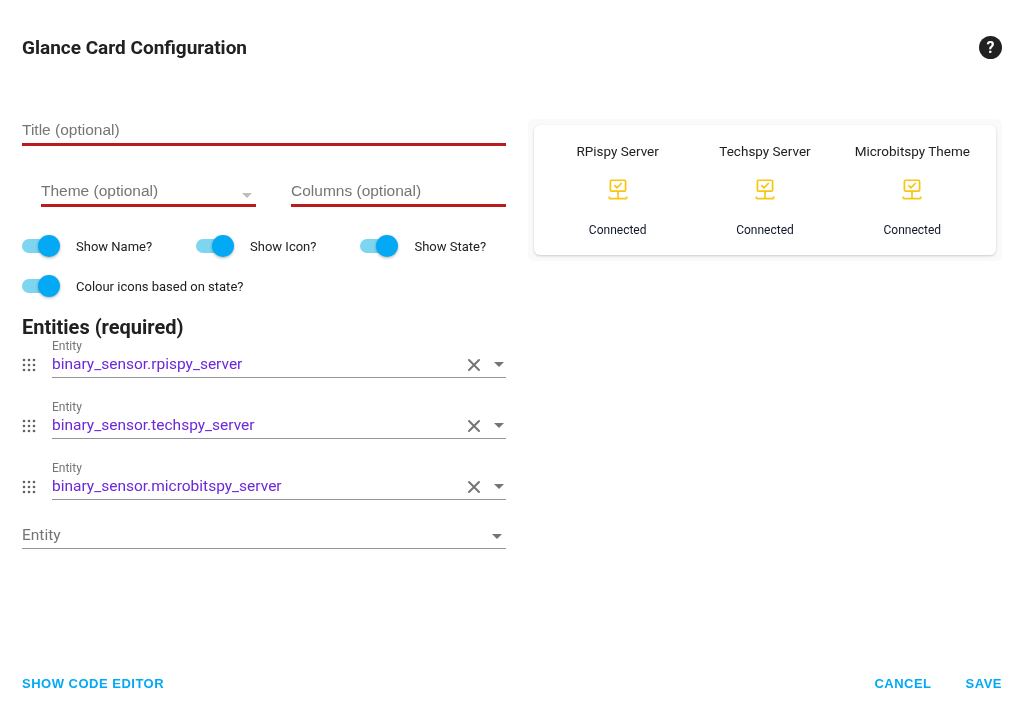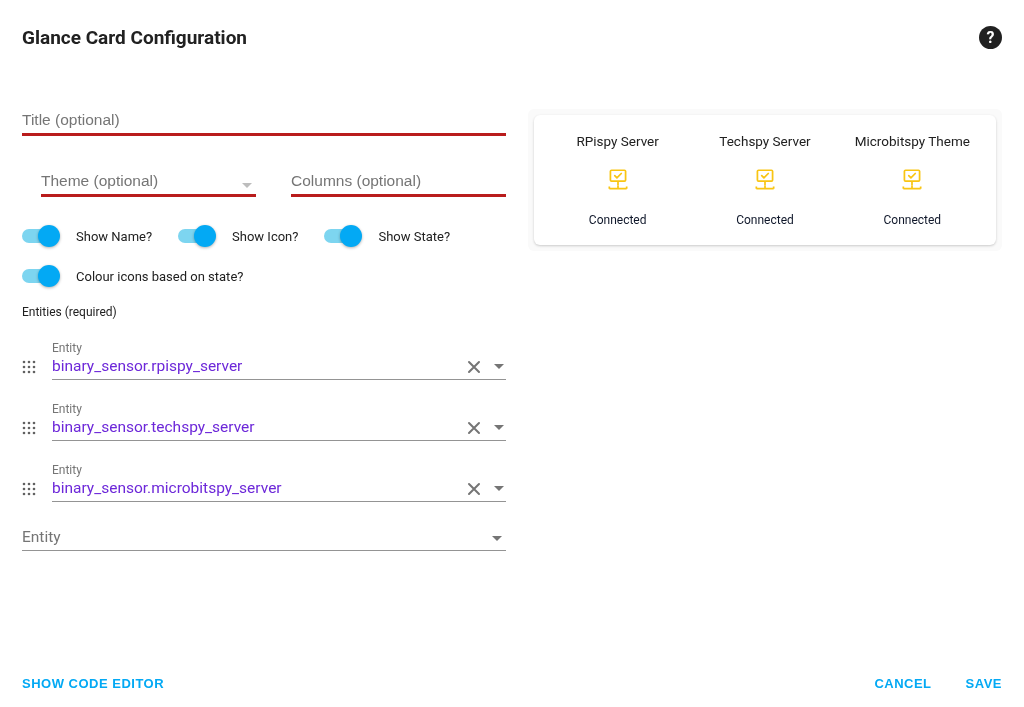--- a/index.html
+++ b/index.html
@@ -5,21 +5,21 @@
 * { box-sizing: border-box; margin: 0; padding: 0; }
 body {
   font-family: -apple-system, BlinkMacSystemFont, "Segoe UI", Roboto, Helvetica, Arial, sans-serif;
   background: #fff;
   width: 1024px;
   height: 707px;
   position: relative;
   color: #212121;
 }
 .container {
-  padding: 26px 22px 0 22px;
+  padding: 36px 22px 0 22px;
 }
 .header-row {
   display: flex;
   justify-content: space-between;
   align-items: center;
   margin-bottom: 58px;
 }
 .dialog-title {
   font-size: 19px;
   font-weight: 700;
@@ -101,21 +101,21 @@
 .row-2 .text-field { flex: 1; margin-bottom: 0; position: relative; margin-left: 19px; }
 .dropdown-caret {
   position: absolute;
   right: 4px;
   bottom: 8px;
   color: #9e9e9e;
   pointer-events: none;
 }
 .toggle-row {
   display: flex;
-  gap: 26px;
+  gap: 44px;
   margin-bottom: 18px;
   align-items: center;
 }
 .toggle-group {
   display: flex;
   align-items: center;
   gap: 16px;
 }
 .toggle {
   width: 38px;
@@ -140,24 +140,23 @@
   height: 22px;
   background: #03a9f4;
   border-radius: 50%;
   box-shadow: 0 1px 3px rgba(0,0,0,0.3);
 }
 .toggle-label {
   font-size: 13px;
   color: #212121;
 }
 .section-heading {
-  font-size: 12px;
-  font-weight: 400;
+  font-size: 20px;
+  font-weight: 700;
   margin-top: 10px;
-  margin-bottom: 22px;
 }
 .entity-row {
   display: flex;
   align-items: flex-end;
   gap: 16px;
   margin-bottom: 22px;
 }
 .drag-handle {
   color: #616161;
   flex: none;

